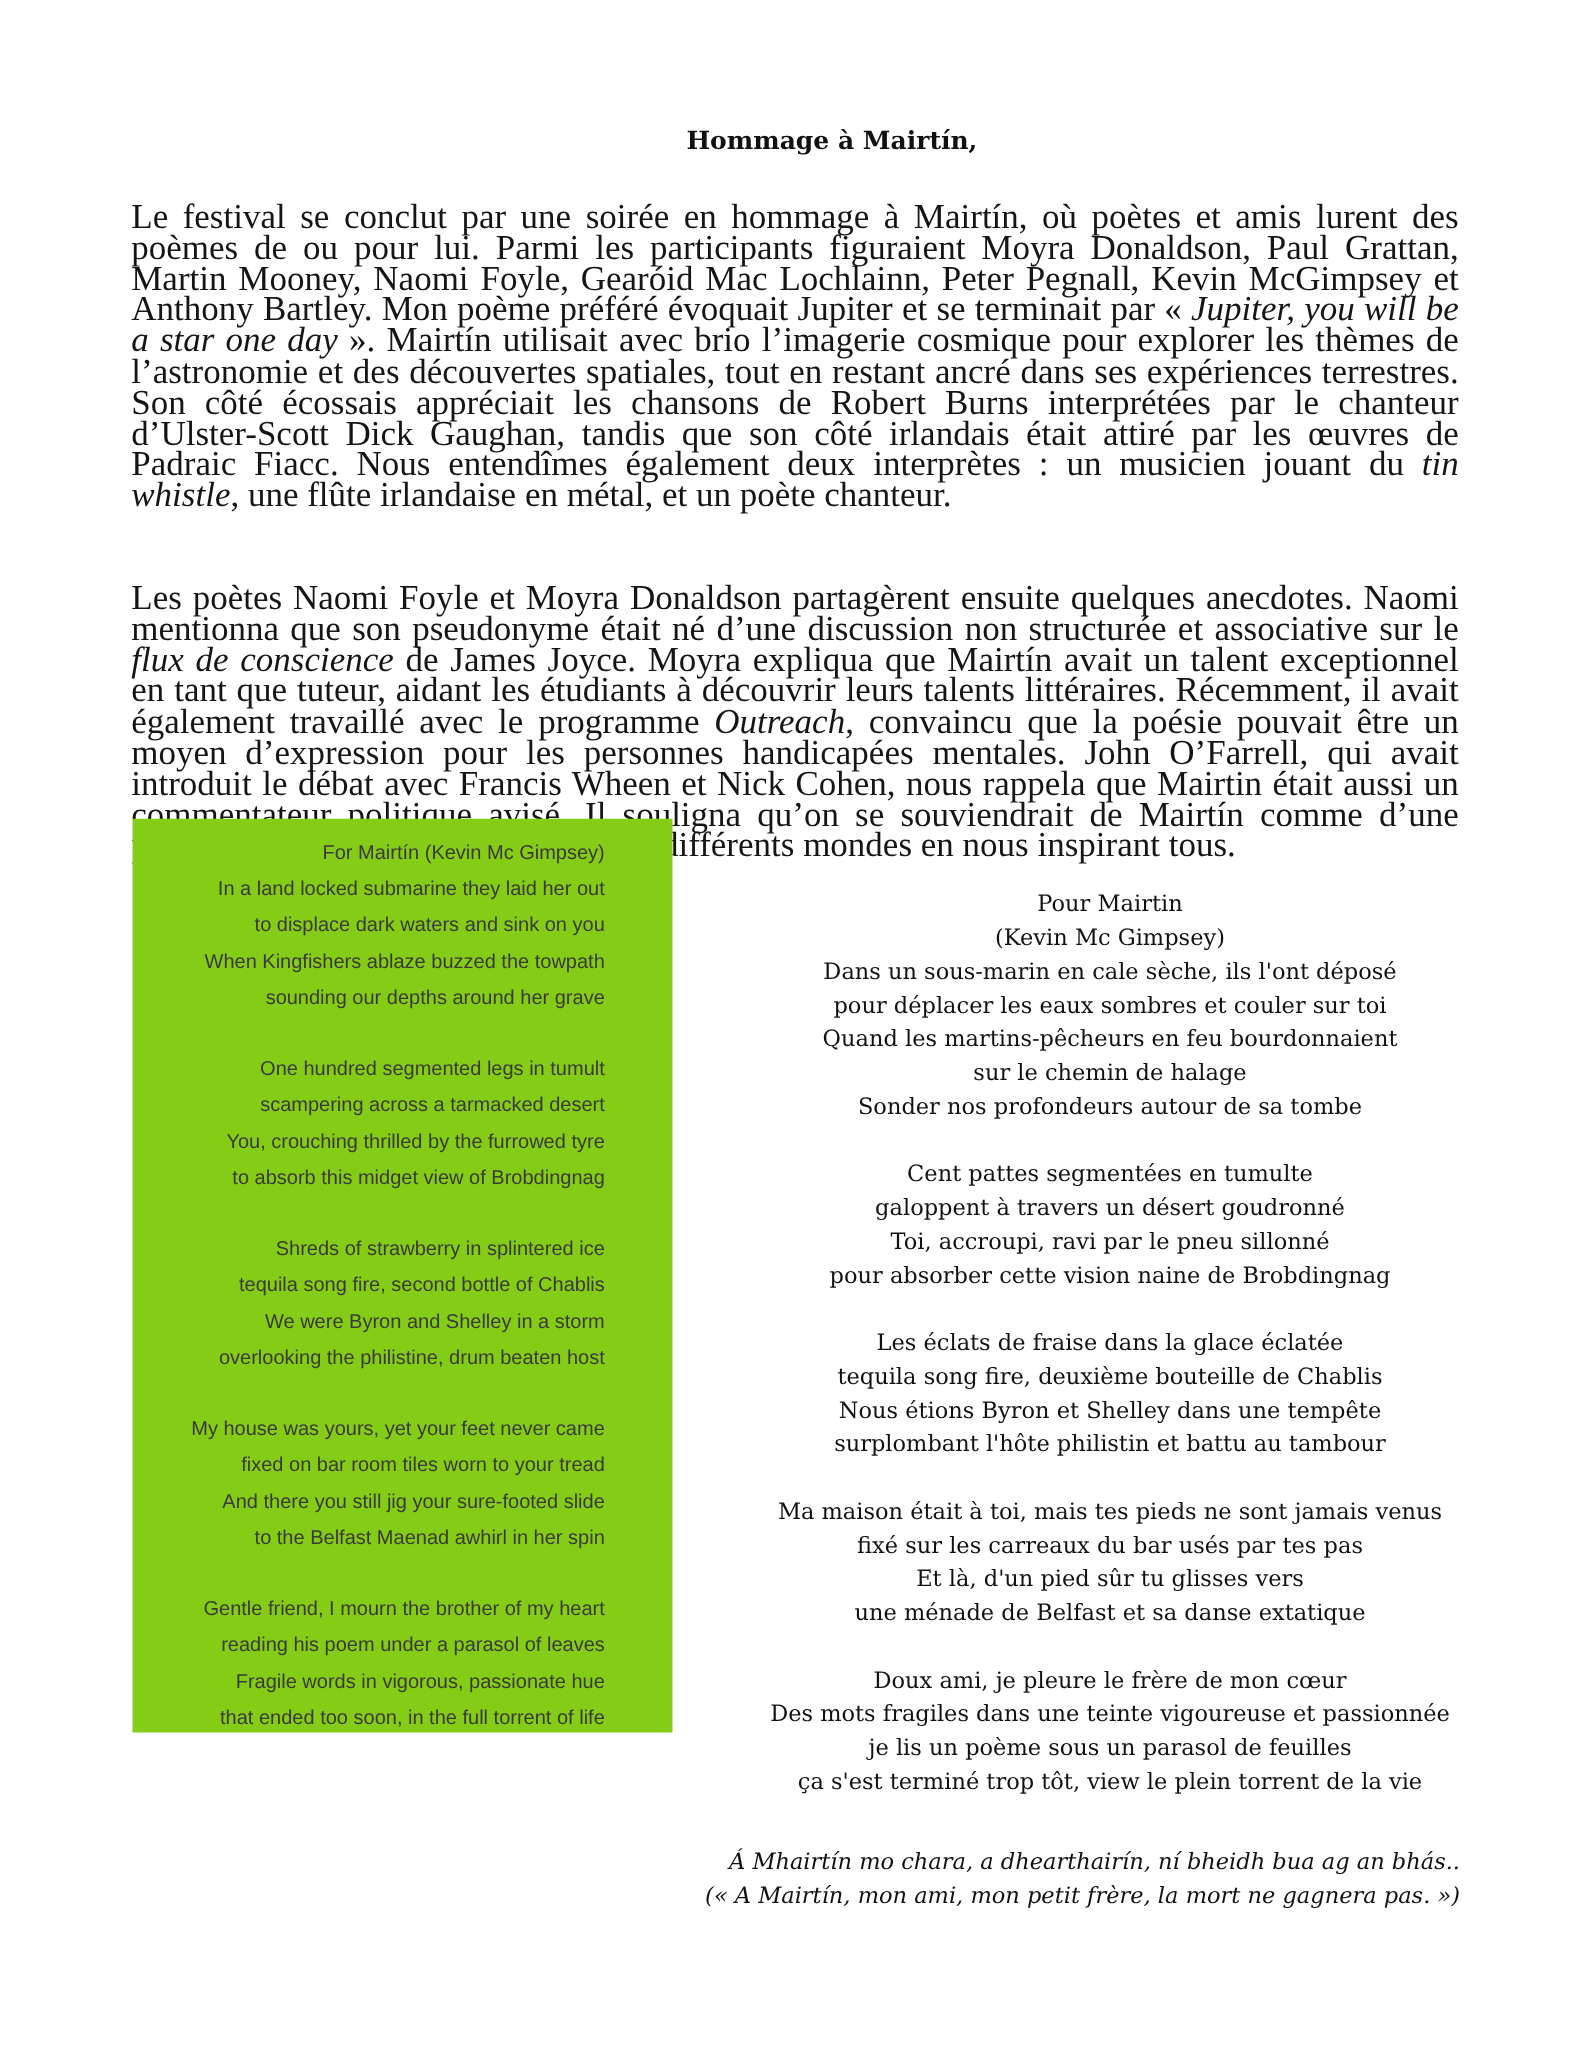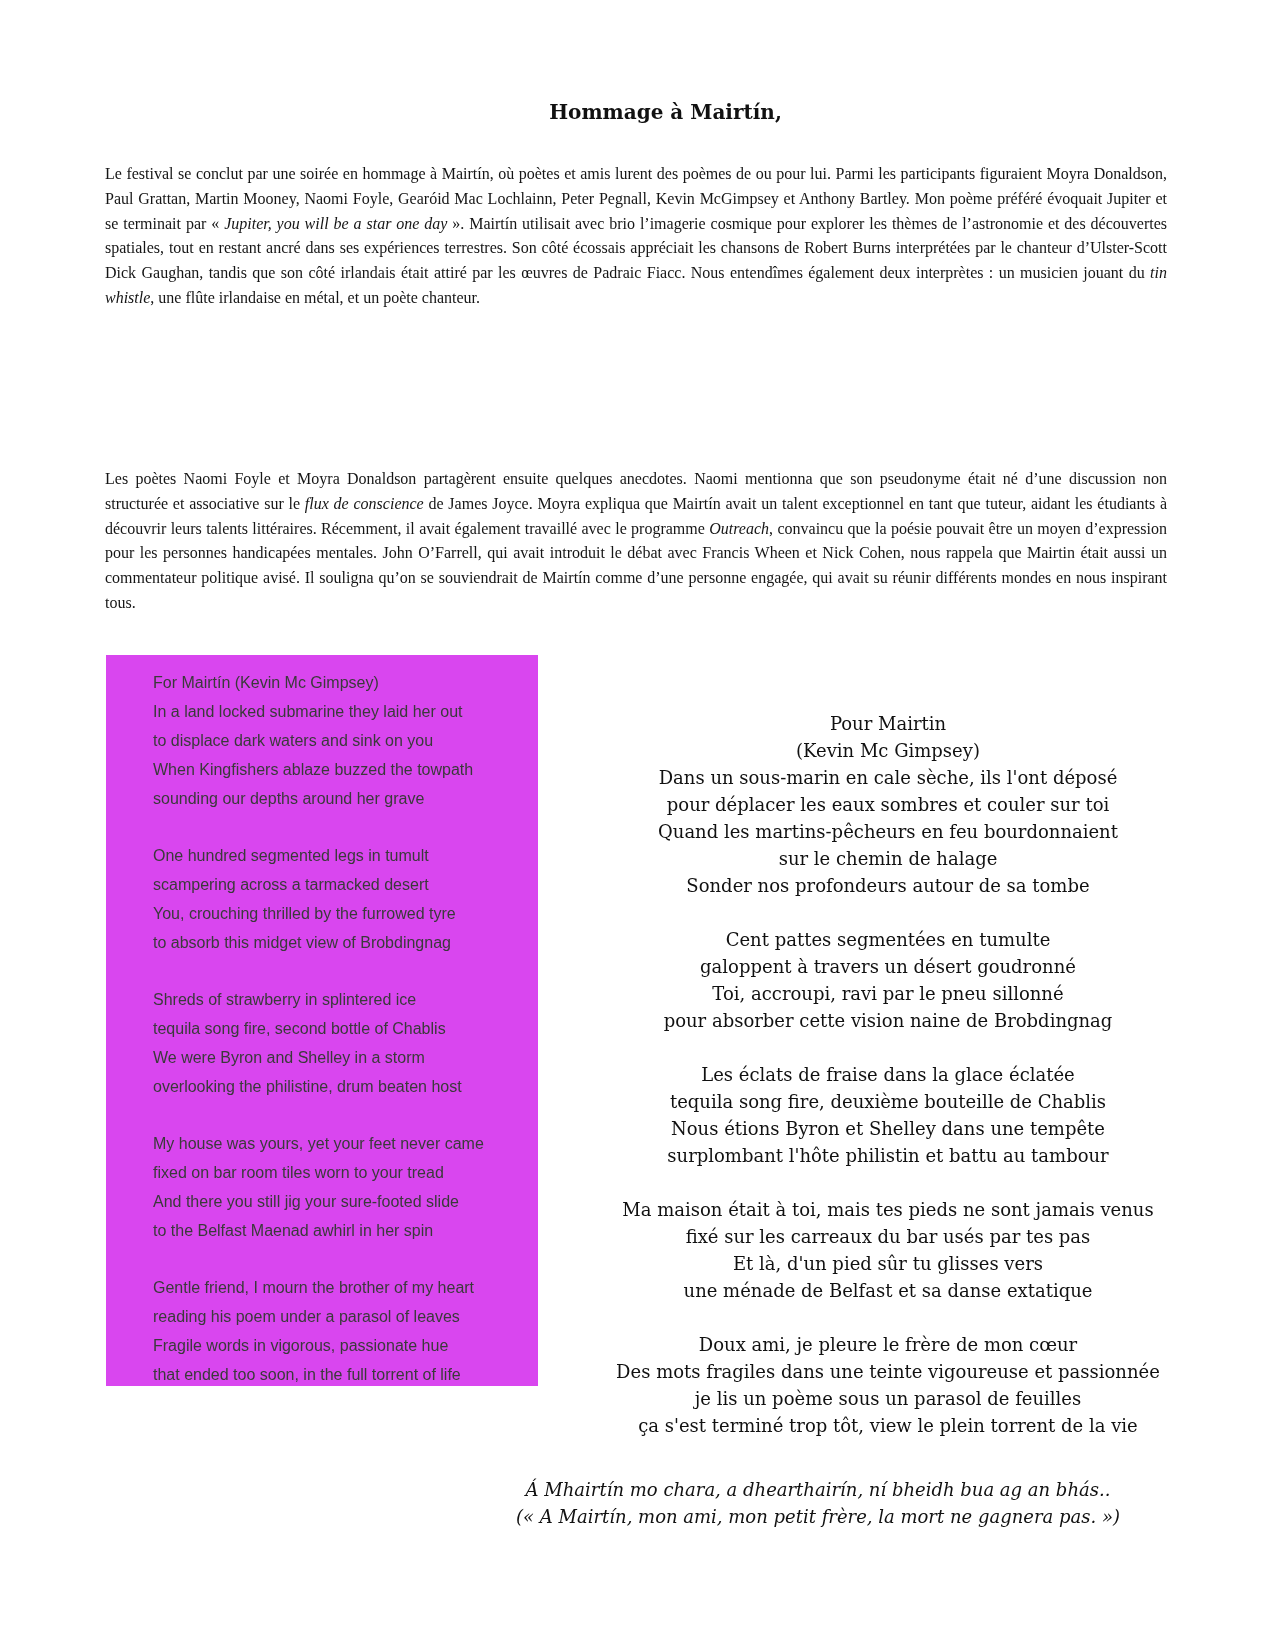--- a/index.html
+++ b/index.html
@@ -4,44 +4,45 @@
   <style>
     html, body { margin: 0; padding: 0; background: #ffffff; }
     body { width: 1275px; height: 1650px; position: relative; overflow: hidden; color: #111; }
     .page { position: absolute; left: 0; top: 0; width: 1275px; height: 1650px; }
     .title {
       position: absolute; top: 100px; left: 0; width: 1275px; text-align: center;
       font-family: "DejaVu Serif", serif; font-weight: bold; font-size: 20px; color: #111; padding-left: 28px;
     }
     .para {
       position: absolute; left: 105px; width: 1062px;
-      font-family: "Liberation Serif", serif; font-size: 16px; line-height: 24.8px;
+      font-family: "Liberation Serif", serif; font-size: 28px; line-height: 24.8px;
       text-align: justify; color: #151515;
     }
     .para em { font-style: italic; }
     #p1 { top: 162px; }
     #p2 { top: 435px; margin-top: 32px; }
     .en-box {
       position: absolute; left: 106px; top: 655px; width: 432px; height: 731px;
-      background: #d946ef;
+      background: #84cc16;
+      text-align: right;
     }
     .en-lines {
       position: absolute; left: 47px; top: 13px;
       font-family: "Liberation Sans", sans-serif; font-size: 16px; line-height: 29px; color: #3a3a3a;
     }
     .en-lines div { height: 29px; white-space: nowrap; }
     .en-lines .gap { height: 28px; }
     .fr-poem {
       position: absolute; right: 107px; top: 710px; width: 560px; text-align: center;
       font-family: "DejaVu Serif", serif; font-size: 18px; line-height: 27px; color: #111;
     }
     .fr-poem div { height: 27px; white-space: nowrap; }
     .fr-poem .gap { height: 27px; }
     .irish {
-      position: absolute; right: 107px; top: 1476px; width: 700px; text-align: center;
+      position: absolute; right: 107px; top: 1476px; width: 700px; text-align: right;
       font-family: "DejaVu Serif", serif; font-style: italic; font-size: 18px; line-height: 27px; color: #111;
     }
     .irish div { white-space: nowrap; }
   </style>
 </head>
 <body>
 
 <div class="page">
 
   <div class="title">Hommage à Mairtín,</div>

